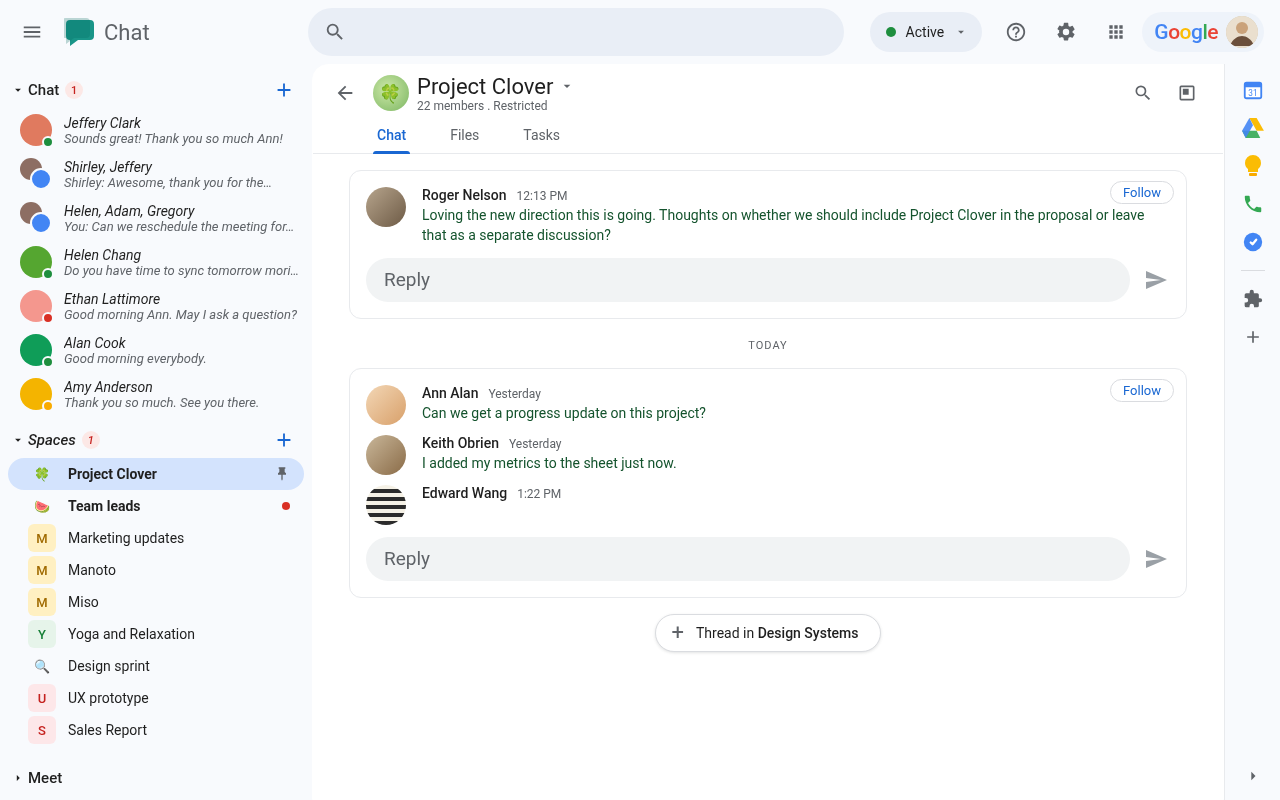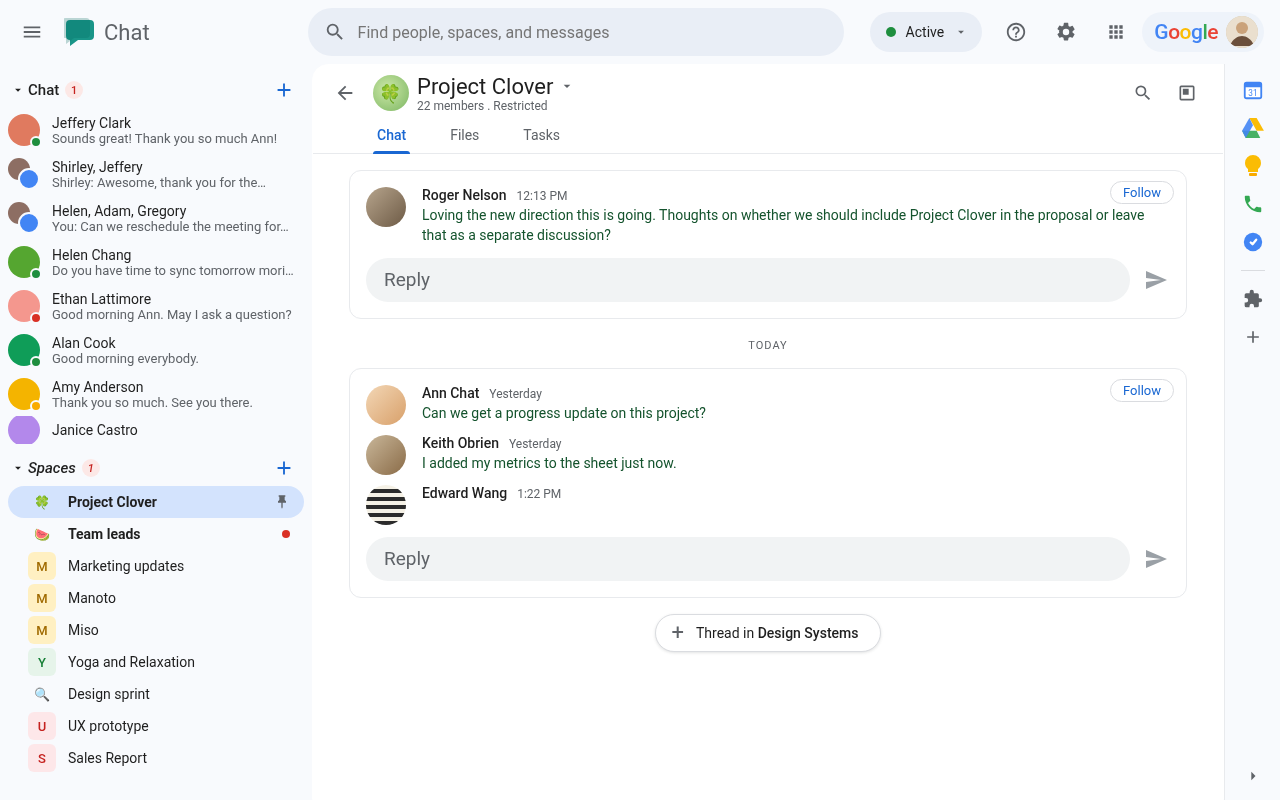--- a/index.html
+++ b/index.html
@@ -32,21 +32,21 @@
   .main { display:flex; height: 736px; }
 
   
   .leftnav { width: 312px; padding-top: 8px; overflow:hidden; }
   .section-header { height: 36px; display:flex; align-items:center; padding: 0 12px 0 10px; }
   .caret { width:16px; height:16px; display:flex; align-items:center; justify-content:center; color:#1f1f1f;}
   .section-title { font-size:15px; font-weight:500; margin-left:2px;}
   .badge { min-width:18px; height:18px; border-radius:9px; background:#fce8e6; color:#c5221f; font-size:11px; font-weight:500; display:flex; align-items:center; justify-content:center; padding:0 5px; margin-left:6px;}
   .section-add { margin-left:auto; width:32px; height:32px; display:flex; align-items:center; justify-content:center; color:#1967d2; cursor:pointer; border-radius:50%;}
   .dm-list { }
-  .dm-item { display:flex; align-items:center; height:44px; padding:0 12px 0 8px; gap:12px; cursor:pointer;}
+  .dm-item { display:flex; align-items:center; height:44px; padding:0 12px 0 20px; gap:12px; cursor:pointer;font-style:italic;}
   .dm-avatar { width:32px; height:32px; border-radius:50%; flex:none; position:relative; display:flex; align-items:center; justify-content:center; font-size:13px; font-weight:500; color:#fff;}
   .dm-avatar .presence{ position:absolute; right:-2px; bottom:-2px; width:12px; height:12px; border-radius:50%; border:2px solid #f8fafd;}
   .dm-text { overflow:hidden; }
   .dm-name { font-size:14px; color:#1f1f1f; white-space:nowrap; overflow:hidden; text-overflow:ellipsis;}
   .dm-preview { font-size:13px; color:#5f6368; white-space:nowrap; overflow:hidden; text-overflow:ellipsis;}
   .partial{ max-height:28px; overflow:hidden;}
 
   .space-item { display:flex; align-items:center; height:32px; padding:0 14px 0 20px; gap:12px; cursor:pointer; border-radius:16px; margin:0 8px;}
   .space-icon { width:28px; height:28px; border-radius:6px; flex:none; display:flex; align-items:center; justify-content:center; font-size:13px; font-weight:500;}
   .space-label { font-size:14px; color:#1f1f1f; white-space:nowrap; overflow:hidden; text-overflow:ellipsis;}
@@ -125,21 +125,20 @@
     </div>
     <span class="product-name">Chat</span>
   </div>
 
   <div class="search">
     <div class="iconbtn">
       <svg width="22" height="22" viewBox="0 0 24 24">
           <path fill="#5f6368" d="M15.5 14h-.79l-.28-.27A6.471 6.471 0 0 0 16 9.5 6.5 6.5 0 1 0 9.5 16a6.471 6.471 0 0 0 4.23-1.57l.27.28v.79l5 4.99L20.49 19l-4.99-5zm-6 0C7.01 14 5 11.99 5 9.5S7.01 5 9.5 5 14 7.01 14 9.5 11.99 14 9.5 14z"></path>
         </svg>
     </div>
-    <input type="text" placeholder="Find people, spaces, and messages" style="">
   </div>
 
   <div class="status-chip">
     <span class="green-dot-sm"></span>
     <span>Active</span>
     <svg width="14" height="14" viewBox="0 0 24 24">
         <path fill="#5f6368" d="M7 10l5 5 5-5z"></path>
       </svg>
   </div>
 
@@ -259,27 +258,20 @@
             <div class="dm-preview">Good morning everybody.</div>
           </div>
         </div>
         <div class="dm-item">
           <div class="dm-avatar" style="background:#f4b400">
             <span class="presence" style="background:#f9ab00"></span>
           </div>
           <div class="dm-text">
             <div class="dm-name">Amy Anderson</div>
             <div class="dm-preview">Thank you so much. See you there.</div>
-          </div>
-        </div>
-        <div class="dm-item partial">
-          <div class="dm-avatar" style="background:#b388eb"></div>
-          <div class="dm-text">
-            <div class="dm-name">Janice Castro</div>
-            <div class="dm-preview"></div>
           </div>
         </div>
       </div>
 
     <div class="section-header" style="margin-top:6px;font-style:italic;">
       <span class="caret">
         <svg width="14" height="14" viewBox="0 0 24 24">
             <path fill="#1f1f1f" d="M7 10l5 5 5-5z"></path>
           </svg>
       </span>
@@ -415,21 +407,21 @@
 
         <div class="day-divider">TODAY</div>
 
         <div class="thread-card">
           <div class="follow-chip">Follow</div>
 
           <div class="msg">
             <div class="msg-avatar" style="background:linear-gradient(135deg,#f3d7b6,#d8a06a);"></div>
             <div class="msg-body">
               <div class="msg-head">
-                <span class="msg-sender">Ann Chat</span>
+                <span class="msg-sender">Ann Alan</span>
                 <span class="msg-time">Yesterday</span>
               </div>
               <div class="msg-text">Can we get a progress update on this project?</div>
             </div>
           </div>
 
           <div class="msg">
             <div class="msg-avatar" style="background:linear-gradient(135deg,#c9b79a,#8a6b47);"></div>
             <div class="msg-body">
               <div class="msg-head">

